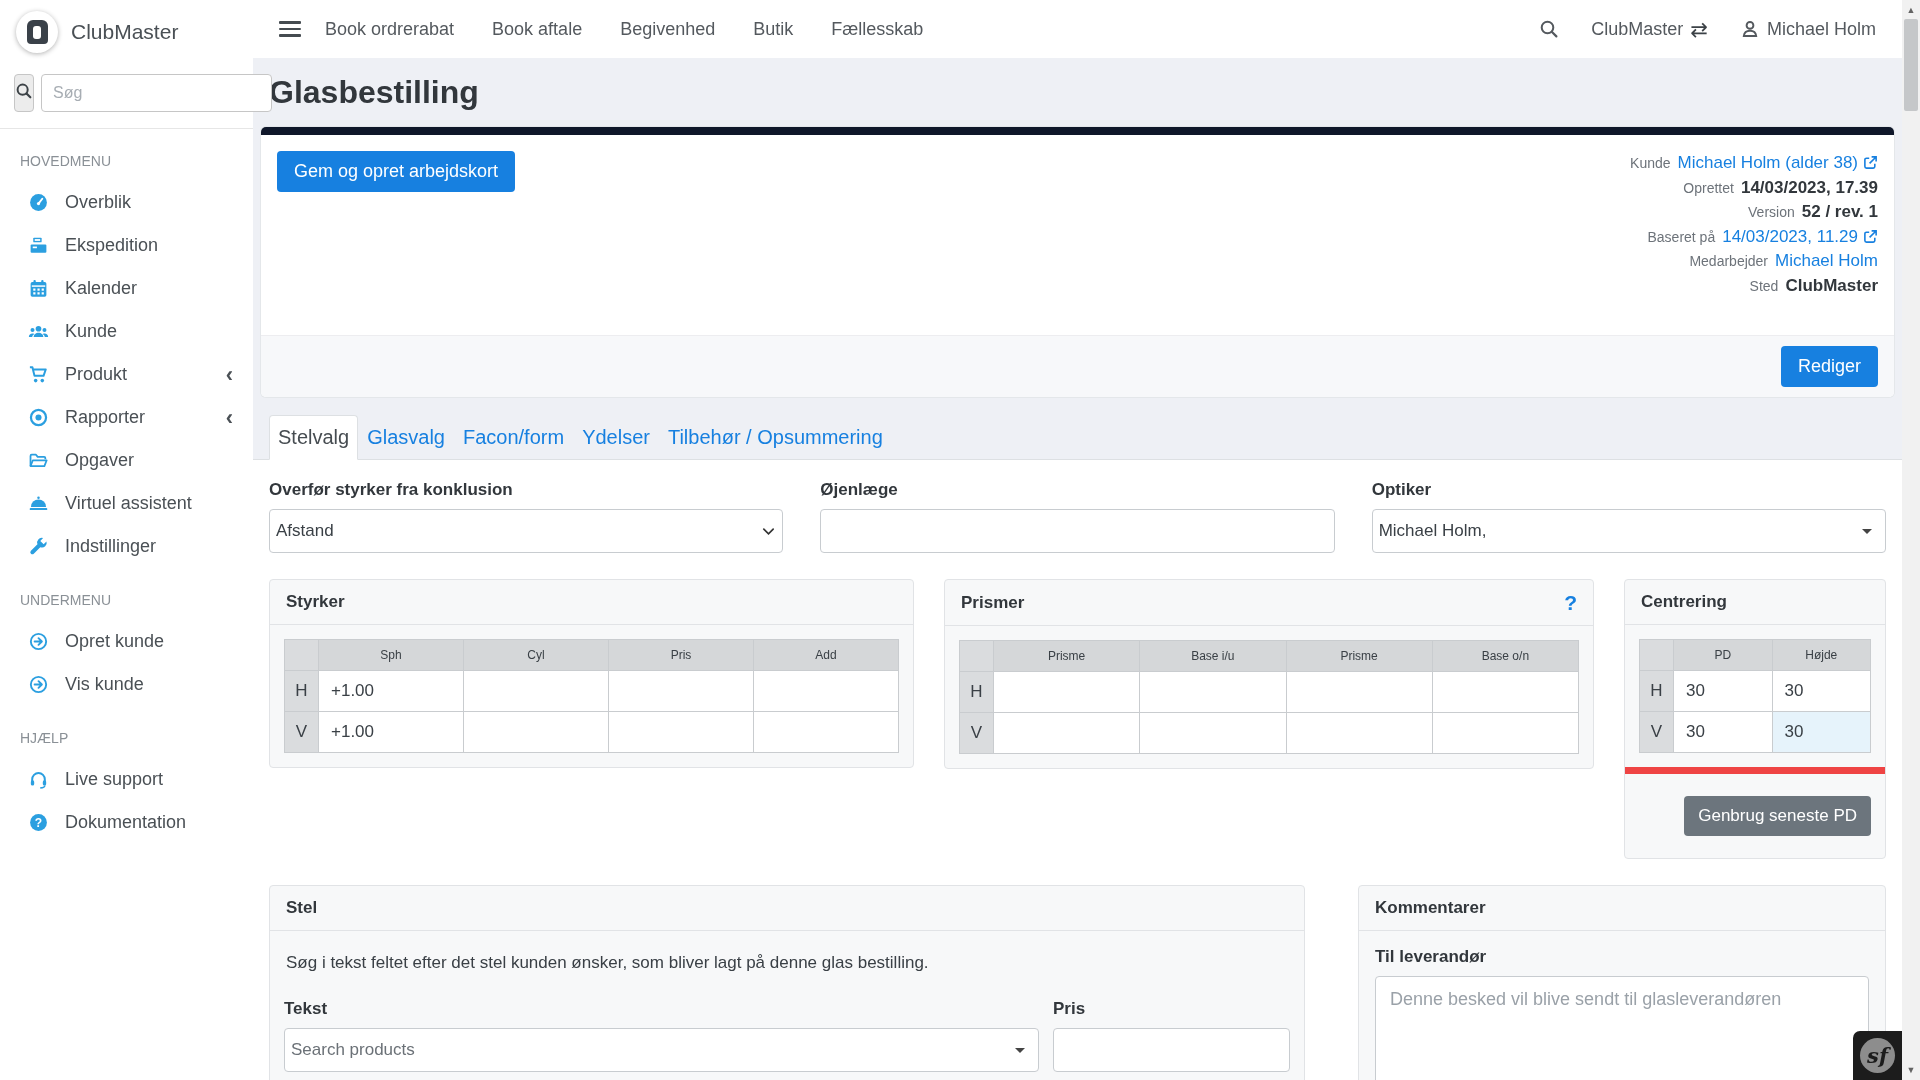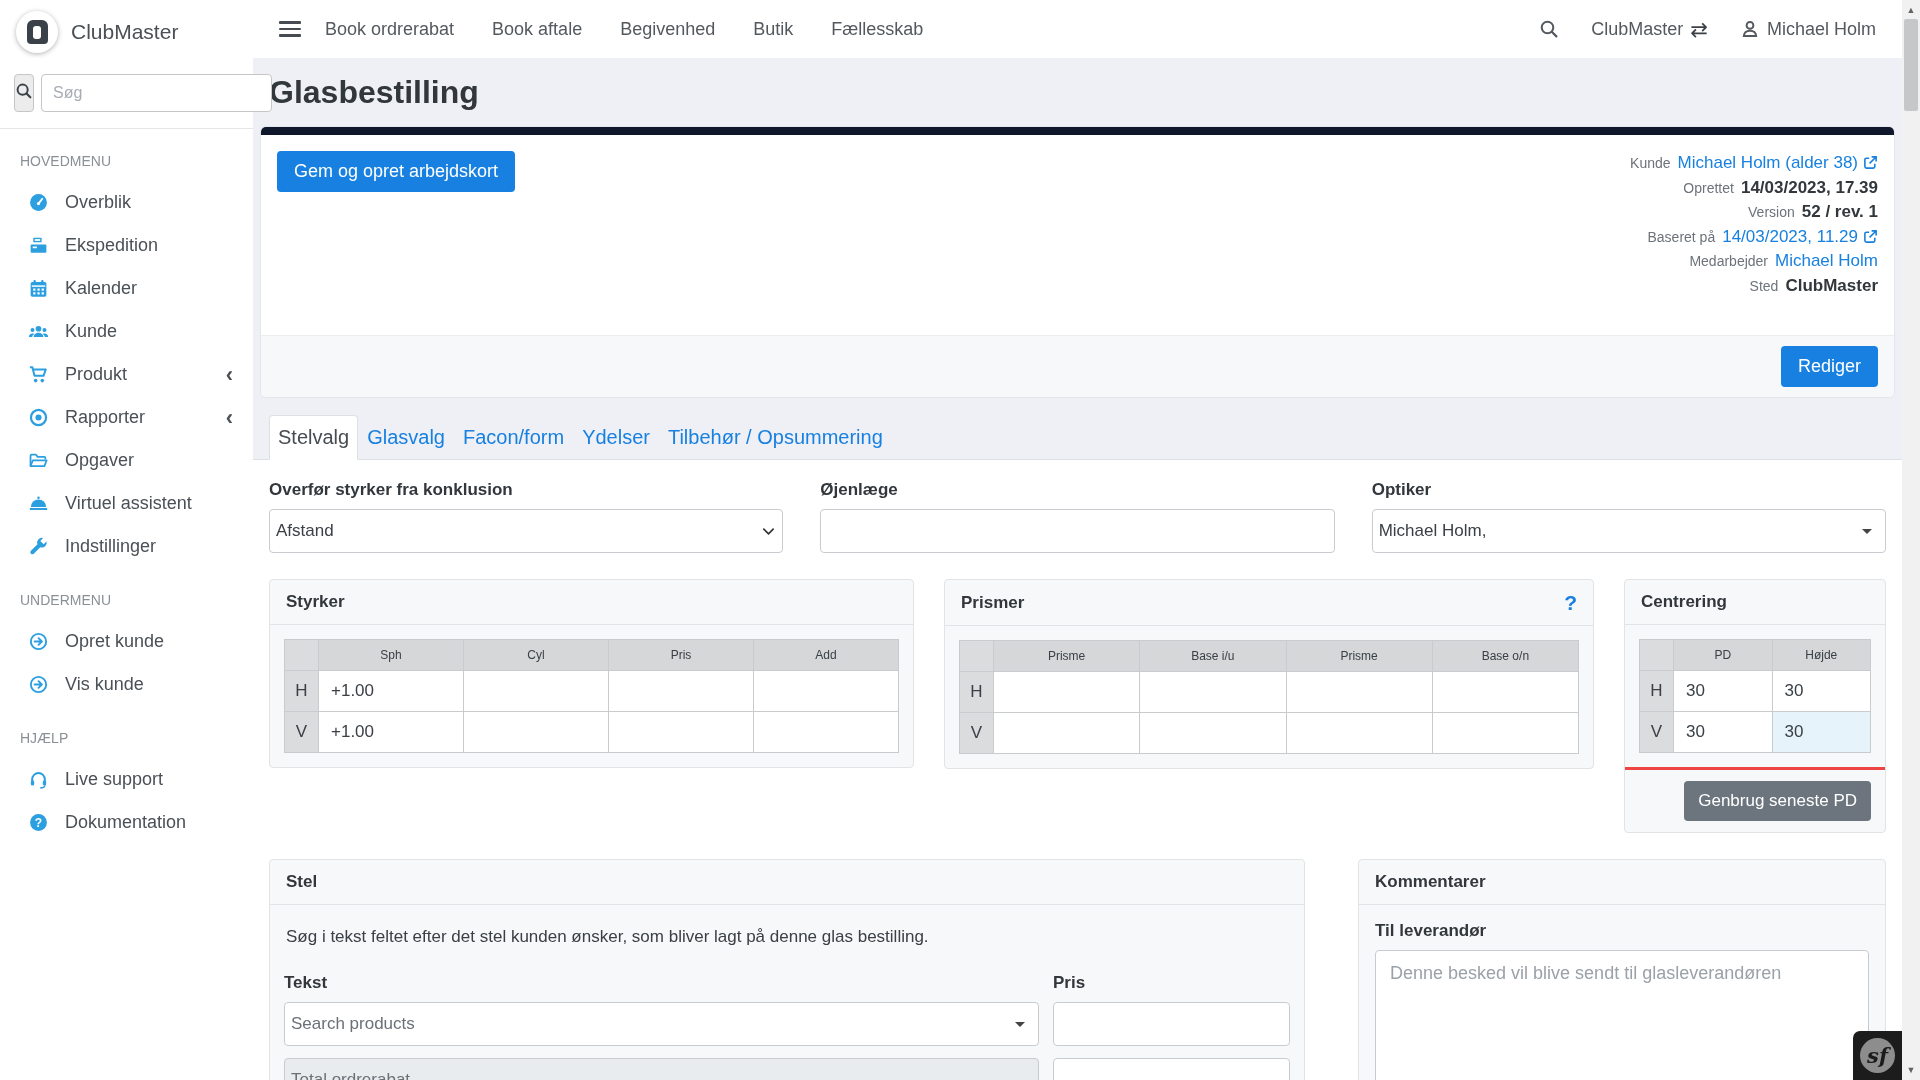--- a/index.html
+++ b/index.html
@@ -66,21 +66,21 @@
   input.ctl{font:inherit}
   .ctl .val{flex:1;overflow:hidden;white-space:nowrap}
   .chev-down svg{width:15px;height:15px;color:#333;display:block}
   .s2::after{content:"";position:absolute;right:13px;top:50%;margin-top:-2px;border:5px solid transparent;border-top-color:#444}
   .s2 .val{color:#3a4046}
 
   
   .panel{background:#f7f8f9;border:1px solid #e1e3e6;border-radius:4px}
   .panel-h{padding:12px 16px;font-weight:700;font-size:17px;color:#32373c;border-bottom:1px solid #e1e3e6;display:flex;justify-content:space-between;align-items:flex-end}
   .panel-b{padding:14px}
-  .panel-f{border-top:3px solid #ef4444;padding:11px 14px;display:flex;justify-content:flex-end}
+  .panel-f{border-top:7px solid #ef4444;padding:22px 14px;display:flex;justify-content:flex-end}
   .btn-secondary{background:#6c757d;color:#fff;padding:10px 14px;font-size:17px}
   .help-q{color:#1780e0;font-weight:700;font-size:21px;line-height:1;cursor:pointer}
 
   .row2{display:flex;margin-top:26px;justify-content:space-between;align-items:flex-start}
   .p-styrker{width:645px}.p-prismer{width:650px}.p-centrering{width:262px}
   .row3{display:flex;margin-top:26px;justify-content:space-between;align-items:flex-start}
   .p-stel{width:1036px}.p-komm{width:528px}
 
   table.grid{border-collapse:collapse;width:100%;table-layout:fixed}
   .grid th,.grid td{border:1px solid #c9cccf}

